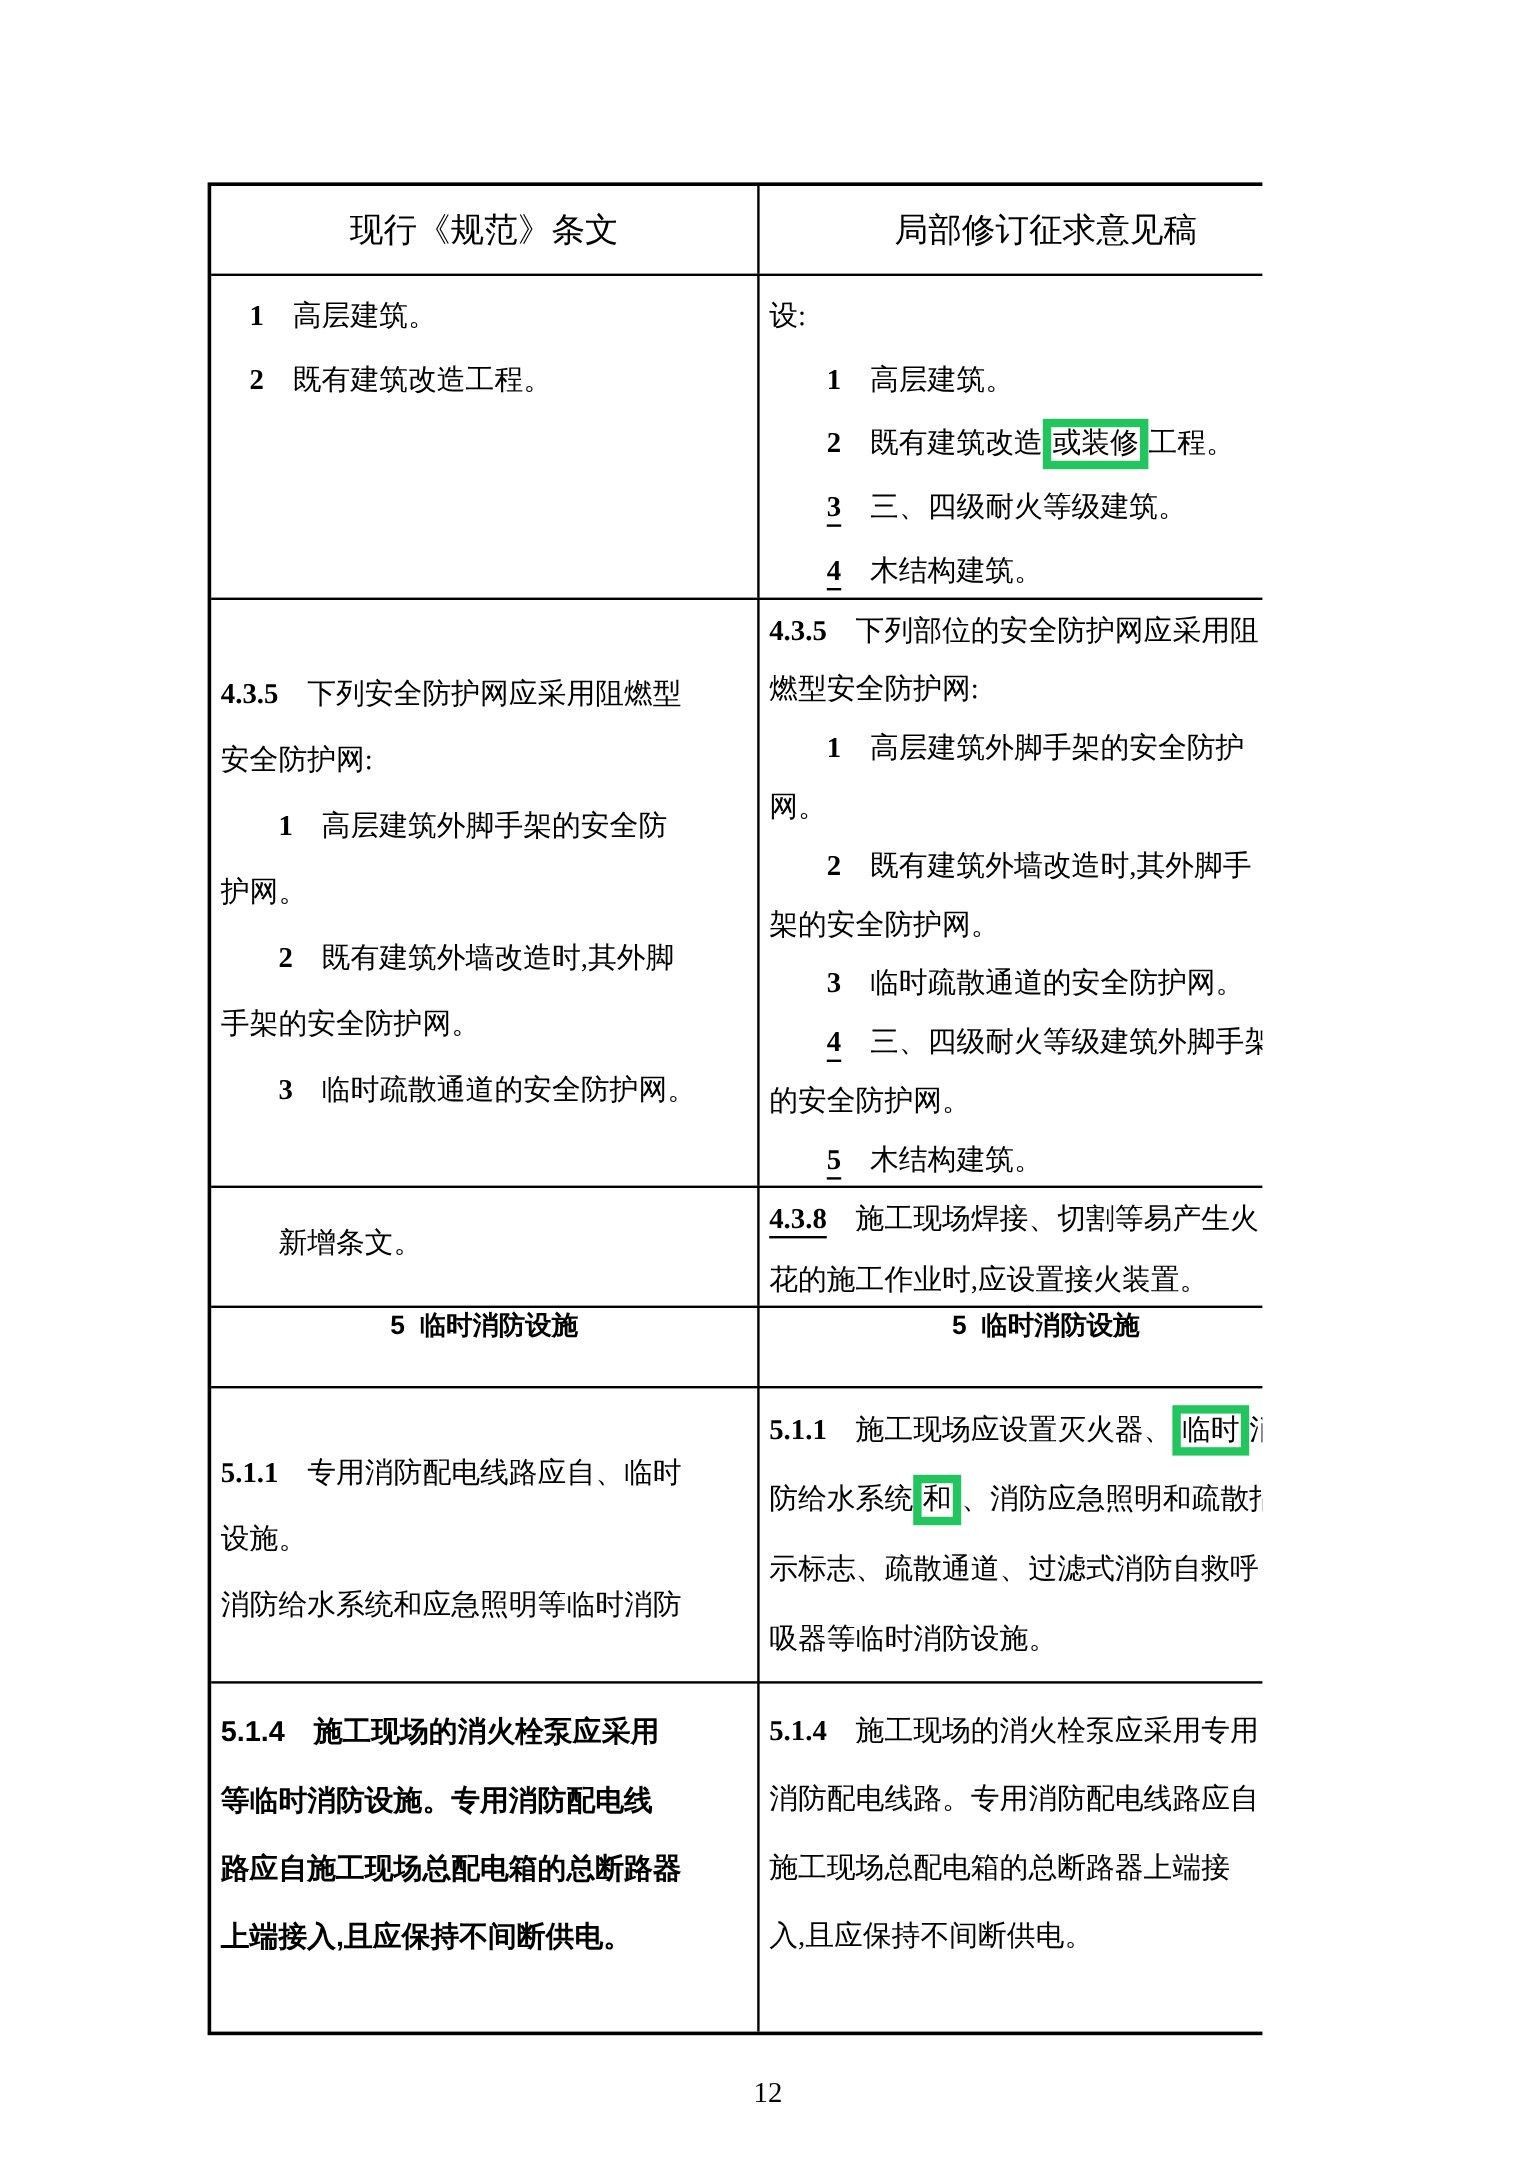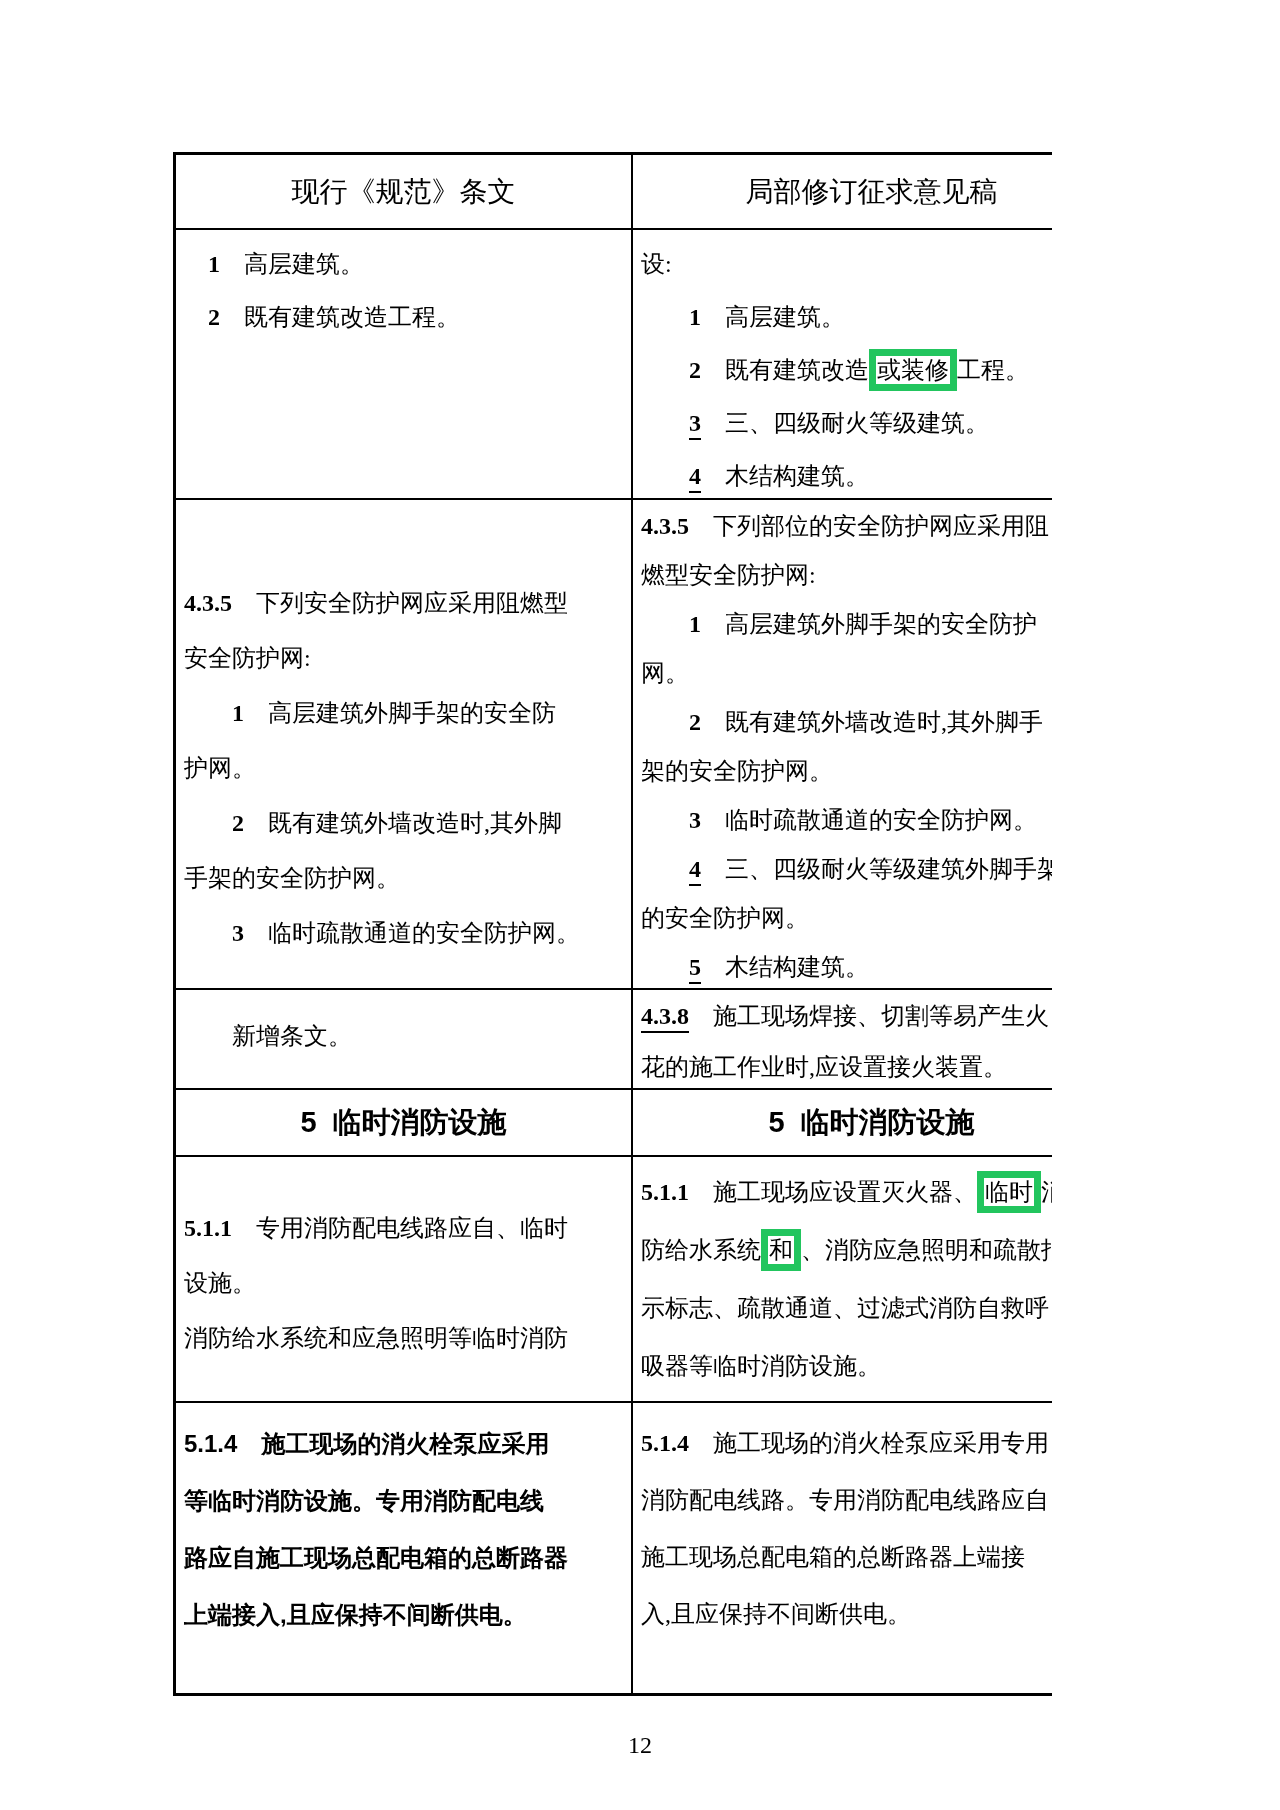--- a/index.html
+++ b/index.html
@@ -27,27 +27,27 @@
   .col-r{border-left:2px solid #000;}
   .row-n{border-top:2px solid #000;}
 
   .ln{white-space:pre;letter-spacing:0px;}
 
   
   .c-hd{display:flex;align-items:center;justify-content:center;font-size:28px;letter-spacing:1px;}
 
   
   .c-r1{padding-top:8px;}   .c-r1 .ln{line-height:53px;}
-  .c-r2l{padding-top:76px;} .c-r2l .ln{line-height:55px;}
+  .c-r2l{padding-top:52px;} .c-r2l .ln{line-height:55px;}
   .c-r2r{padding-top:2px;}  .c-r2r .ln{line-height:49px;}
   .c-r3l{padding-top:20px;} .c-r3l .ln{line-height:52px;}
   .c-r3r{padding-top:1px;}  .c-r3r .ln{line-height:51px;}
-  .c-r4{display:flex;align-items:center;justify-content:center;
+  .c-r4{display:flex;justify-content:center;
         font-family:"Liberation Sans","DejaVu Sans",sans-serif;
-        font-weight:bold;font-size:29px;letter-spacing:1px;}
+        font-weight:bold;font-size:22px;letter-spacing:1px;}
   .c-r5l{padding-top:44px;} .c-r5l .ln{line-height:55px;}
   .c-r5r{padding-top:6px;}  .c-r5r .ln{line-height:58px;}
   .c-r6{padding-top:12px;}  .c-r6 .ln{line-height:57px;}
 
   
   .hei{font-family:"Liberation Sans","DejaVu Sans",sans-serif;font-weight:bold;}
 
   
   .sg-p{}
   .sg-b{font-weight:bold;}

